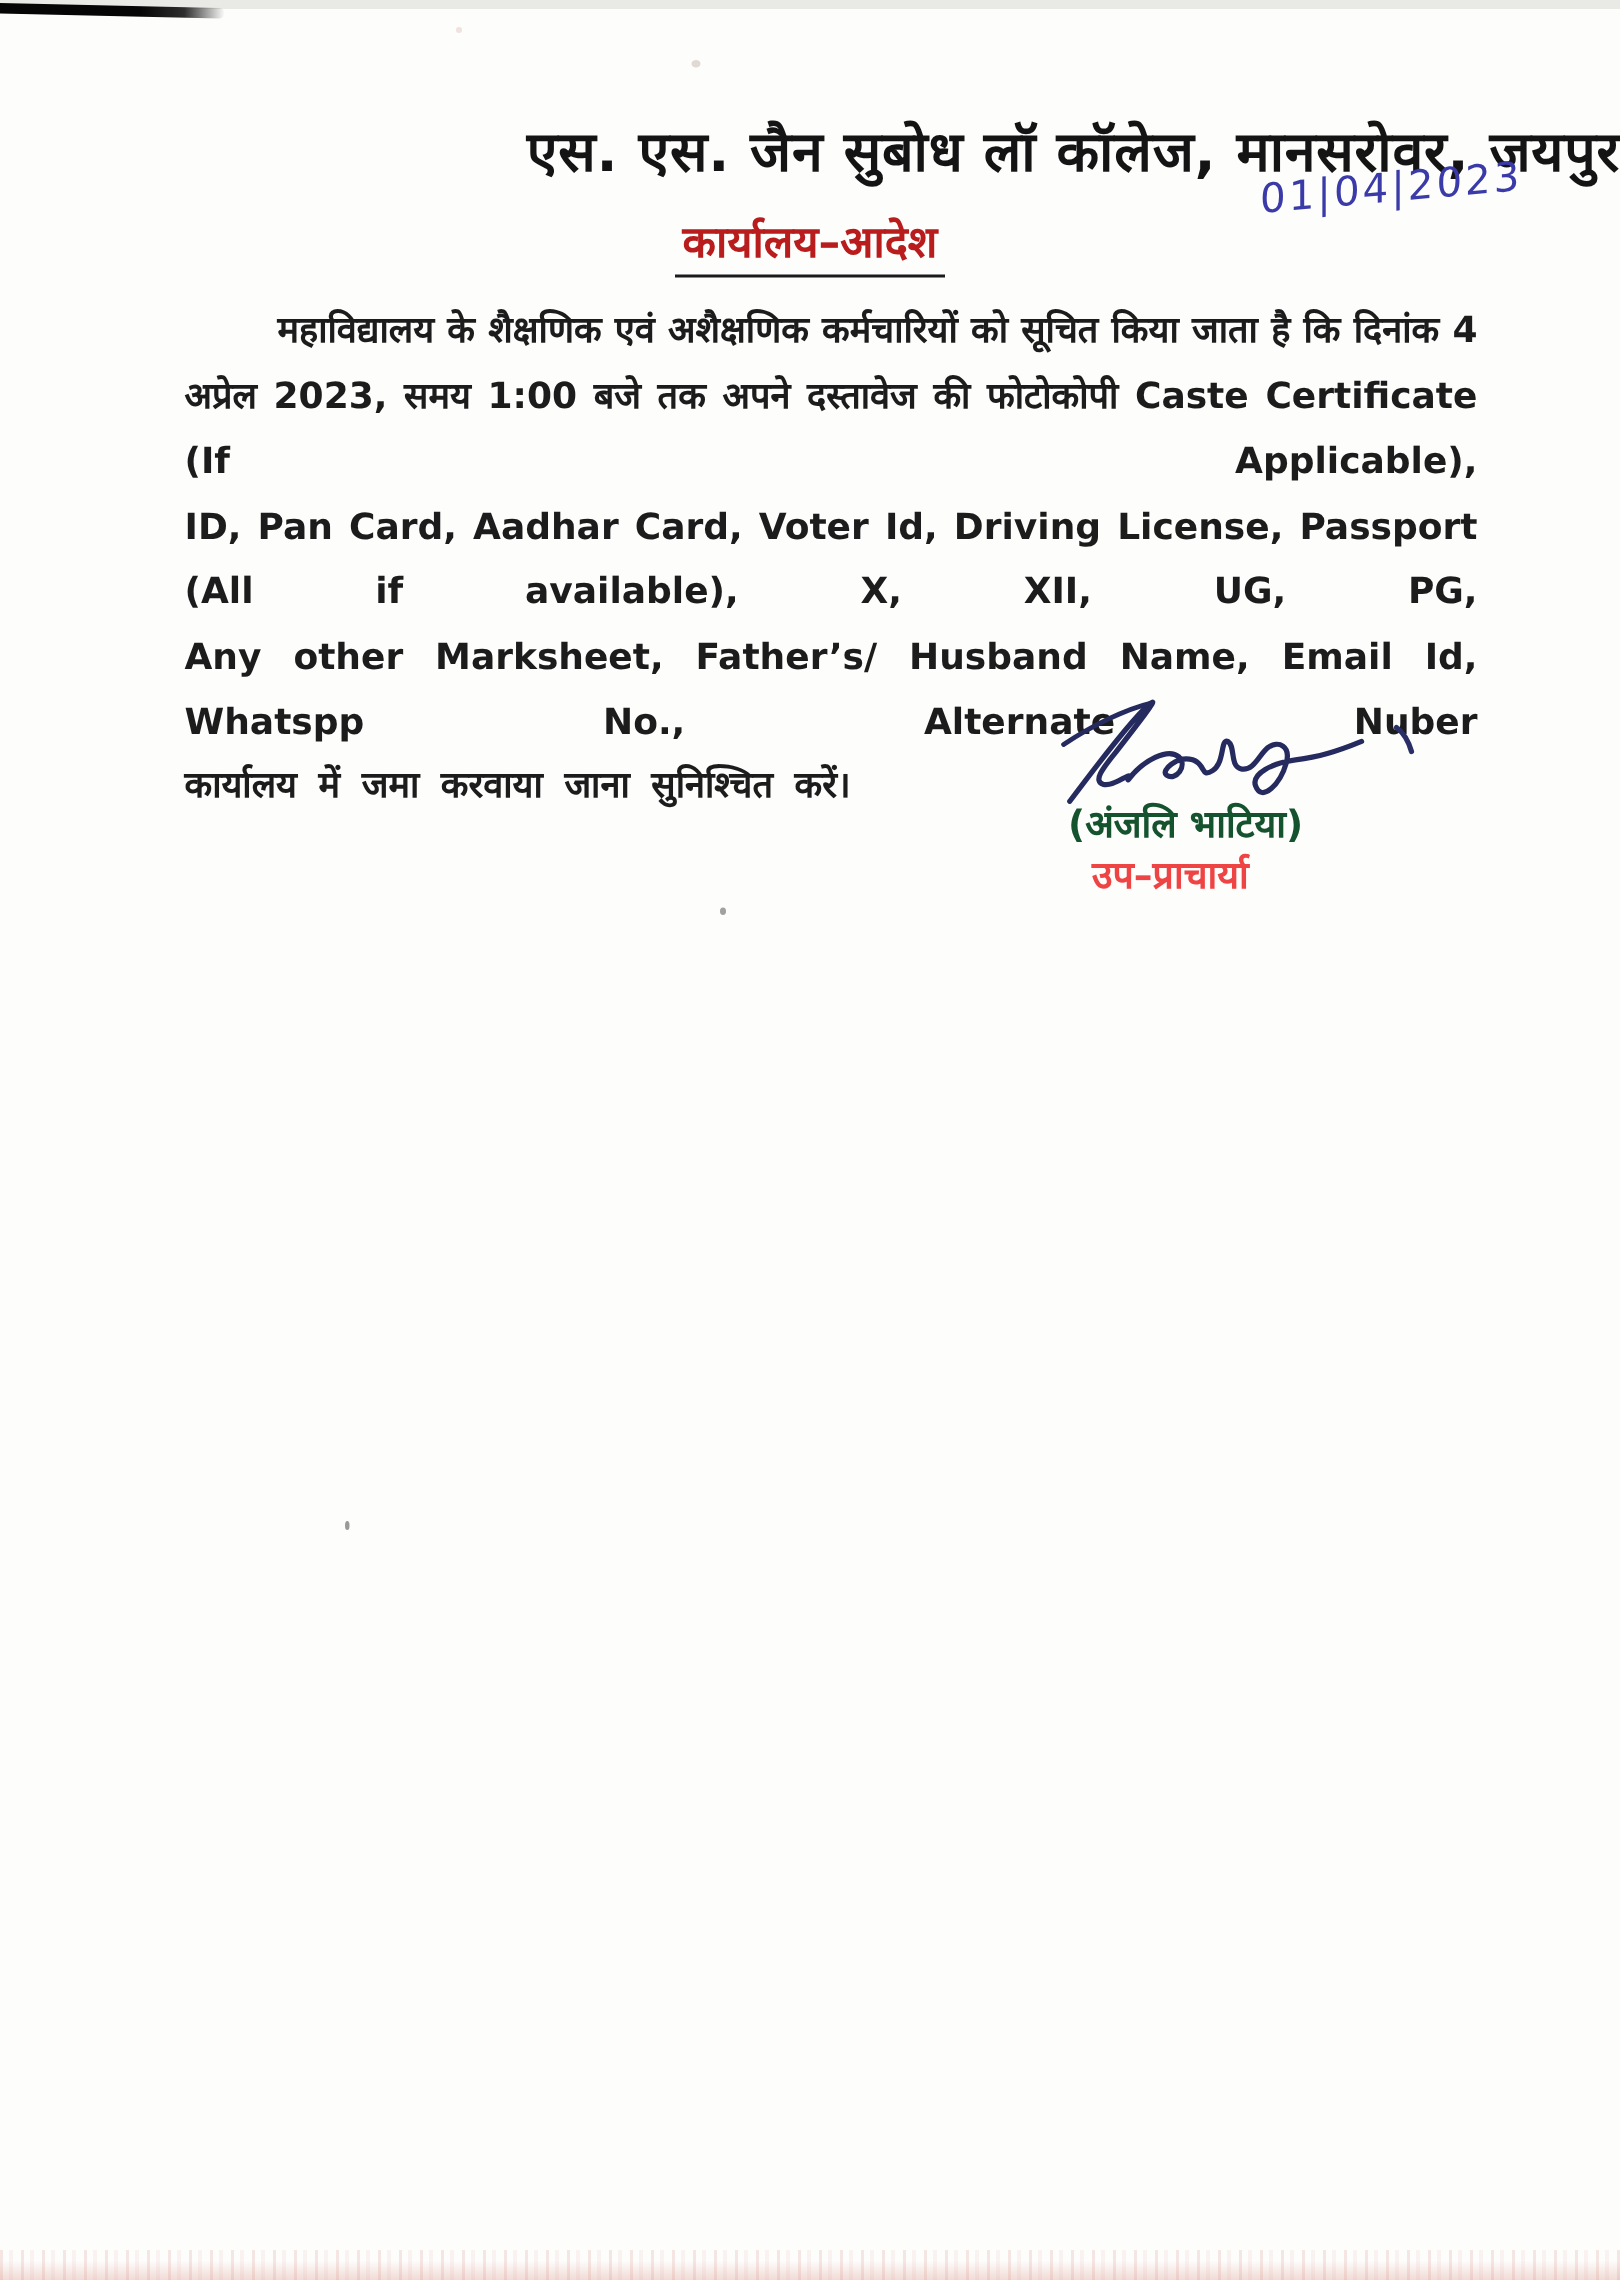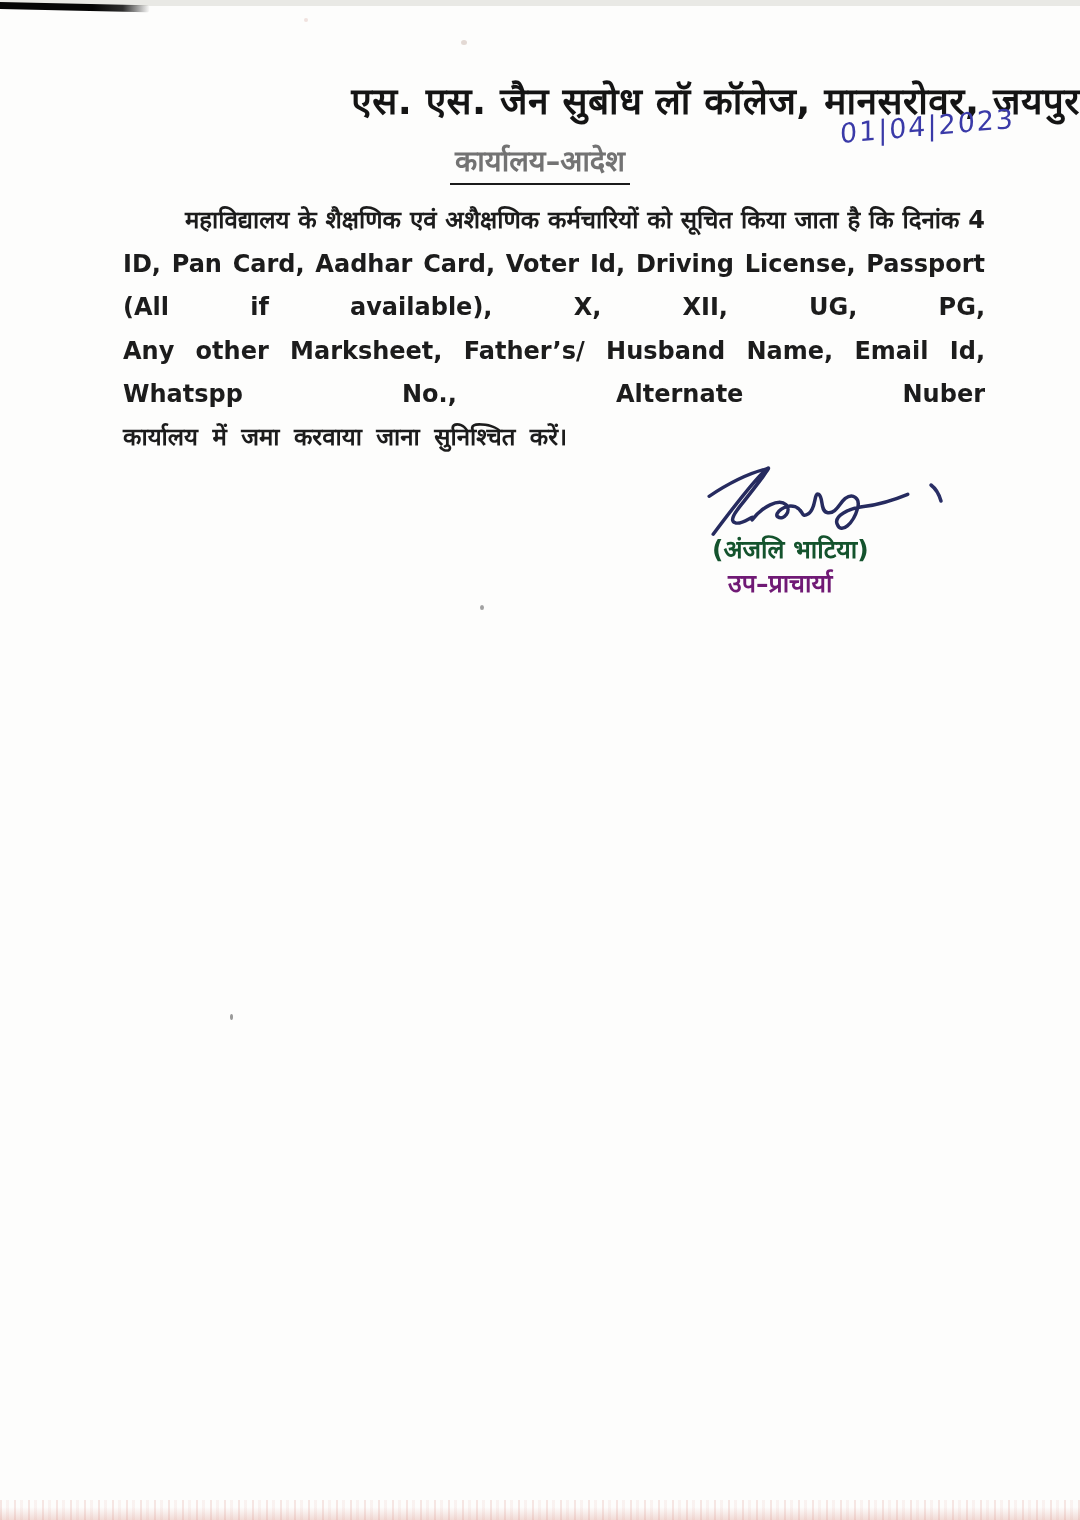--- a/index.html
+++ b/index.html
@@ -76,21 +76,21 @@
     transform-origin: left center;
   }
   .subtitle {
     position: absolute;
     top: 140px; left: 0;
     width: 100%;
     margin: 0;
     text-align: center;
     font-size: 29px;
     font-weight: 600;
-    color: #737373;
+    color: #b91c1c;
     text-decoration: underline;
   }
   .subtitle-inner {
     display: inline-block;
     padding: 0 5px 4px 5px;
     border-bottom: 2.5px solid #1b1b1b;
   }
 
   
   .body-text {
@@ -130,37 +130,38 @@
     left: 712px; top: 531px;
     font-size: 25px;
     font-weight: 600;
     color: #14532d;
   }
   .sig-desig {
     position: absolute;
     left: 728px; top: 565px;
     font-size: 25px;
     font-weight: 600;
-    color: #701a75;
+    color: #ef4444;
   }
 </style>
 </head>
 <body>
 
 <div class="page">
 
   <div class="scan-strip-top"></div>
   <div class="scan-mark-top-left"></div>
 
   <h1 class="title">एस. एस. जैन सुबोध लॉ कॉलेज, मानसरोवर, जयपुर</h1>
   <div class="hand-date">01|04|2023</div>
   <h2 class="subtitle"><span class="subtitle-inner">कार्यालय–आदेश</span></h2>
 
   <div class="body-text">
     <div class="line indent">महाविद्यालय के शैक्षणिक एवं अशैक्षणिक कर्मचारियों को सूचित किया जाता है कि दिनांक 4</div>
+    <div class="line">अप्रेल 2023, समय 1:00 बजे तक अपने दस्तावेज की फोटोकोपी Caste Certificate (If Applicable),</div>
     <div class="line">ID, Pan Card, Aadhar Card, Voter Id, Driving License, Passport (All if available), X, XII, UG, PG,</div>
     <div class="line">Any other Marksheet, Father’s/ Husband Name, Email Id, Whatspp No., Alternate Nuber</div>
     <div class="line last">कार्यालय में जमा करवाया जाना सुनिश्चित करें।</div>
   </div>
 
   <svg class="signature" viewBox="0 0 210 85" fill="none" xmlns="http://www.w3.org/2000/svg">
     <path d="M8 72 C 26 48, 52 14, 61 8 C 66 4, 52 22, 38 40 C 29 51, 23 59, 30 61 C 38 63, 50 50, 46 58 C 56 45, 72 37, 79 43 C 85 49, 77 59, 71 55 C 67 52, 78 42, 88 45 C 97 48, 93 57, 101 52 C 109 47, 106 31, 111 33 C 116 36, 112 50, 120 51 C 128 52, 131 42, 137 37 C 144 32, 152 36, 149 47 C 145 61, 133 73, 129 62 C 126 54, 140 47, 155 45 C 170 43, 181 40, 198 33" stroke="#262b5f" stroke-width="3.4" stroke-linecap="round" stroke-linejoin="round"></path>
     <path d="M4 35 C 22 23, 44 12, 61 8" stroke="#262b5f" stroke-width="3.2" stroke-linecap="round"></path>
   </svg>
   <svg class="sig-tick" viewBox="0 0 16 22" fill="none" xmlns="http://www.w3.org/2000/svg">

